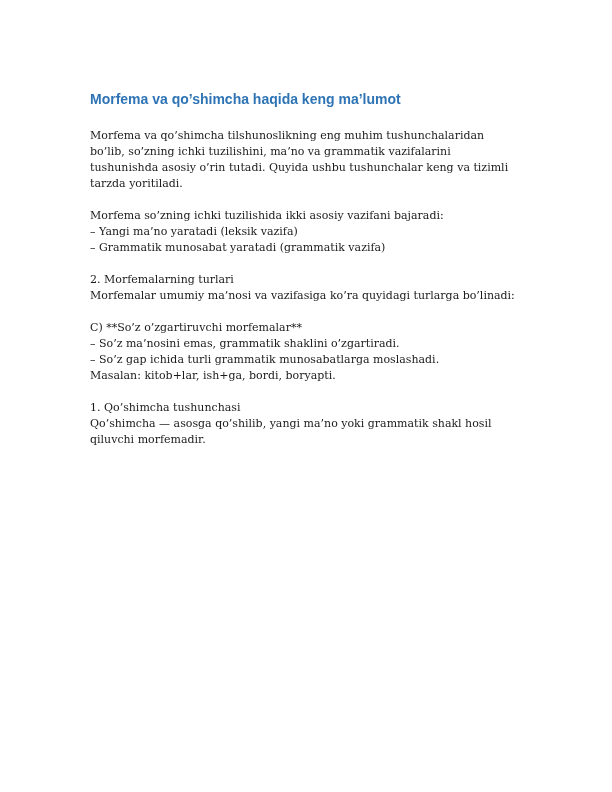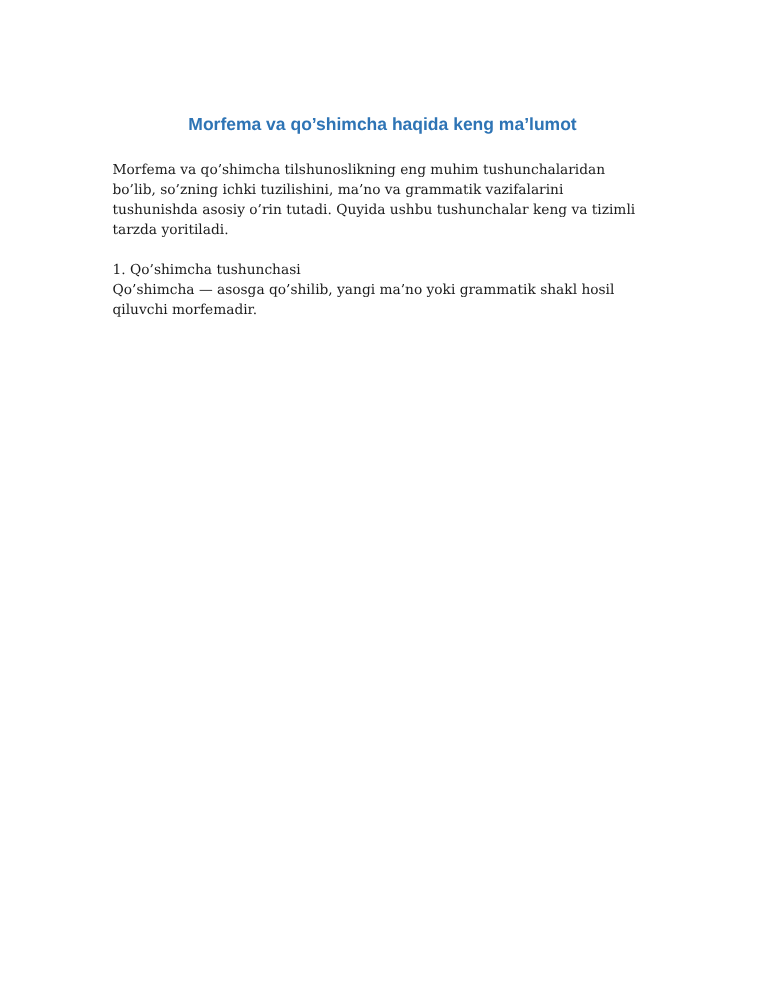--- a/index.html
+++ b/index.html
@@ -22,41 +22,49 @@
     padding: 90px 90px 0 90px;
     overflow: hidden;
   }
   .doc-title {
     font-family: "Liberation Sans", sans-serif;
     font-size: 14px;
     line-height: 18px;
     font-weight: bold;
     color: var(--title-color);
     margin: 0 0 20px 0;
-    text-align: center;
   }
   .block {
     font-family: "DejaVu Serif", "Liberation Serif", serif;
     font-size: 11px;
     line-height: 16px;
     color: var(--body-text-color);
     margin: 0 0 16px 0;
     white-space: pre-wrap;
   }
 </style>
 </head>
 <body>
 
 <div class="page">
   <h1 class="doc-title">Morfema va qo’shimcha haqida keng ma’lumot</h1>
 
   <p class="block">Morfema va qo’shimcha tilshunoslikning eng muhim tushunchalaridan bo’lib, so’zning ichki tuzilishini, ma’no va grammatik vazifalarini tushunishda asosiy o’rin tutadi. Quyida ushbu tushunchalar keng va tizimli tarzda yoritiladi.</p>
 
 
+  <p class="block">Morfema so’zning ichki tuzilishida ikki asosiy vazifani bajaradi:
+– Yangi ma’no yaratadi (leksik vazifa)
+– Grammatik munosabat yaratadi (grammatik vazifa)</p>
+
+  <p class="block">2. Morfemalarning turlari
+Morfemalar umumiy ma’nosi va vazifasiga ko’ra quyidagi turlarga bo’linadi:</p>
 
 
 
-
+  <p class="block">C) **So’z o’zgartiruvchi morfemalar**
+– So’z ma’nosini emas, grammatik shaklini o’zgartiradi.
+– So’z gap ichida turli grammatik munosabatlarga moslashadi.
+Masalan: kitob+lar, ish+ga, bordi, boryapti.</p>
 
   <p class="block">1. Qo’shimcha tushunchasi
 Qo’shimcha — asosga qo’shilib, yangi ma’no yoki grammatik shakl hosil qiluvchi morfemadir.</p>
 
 </div>
 
 </body></html>

